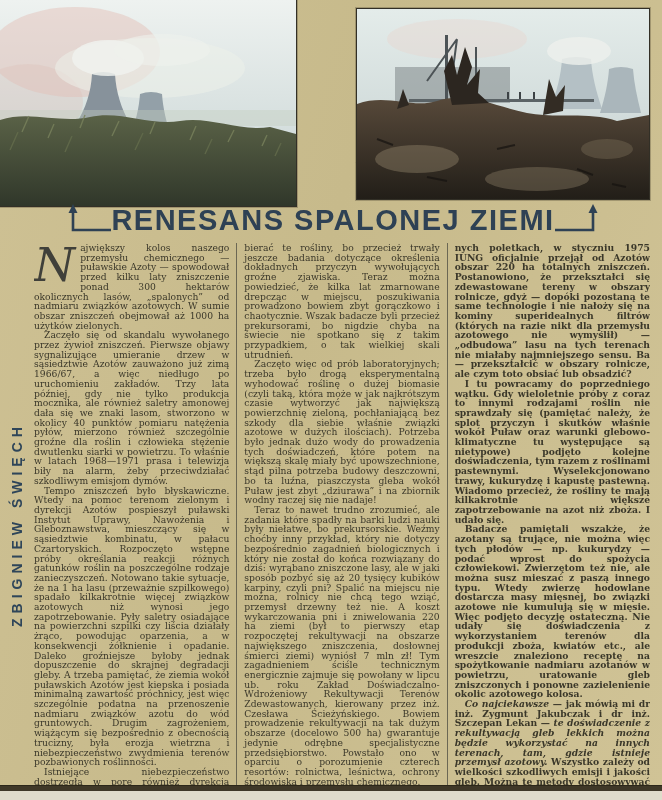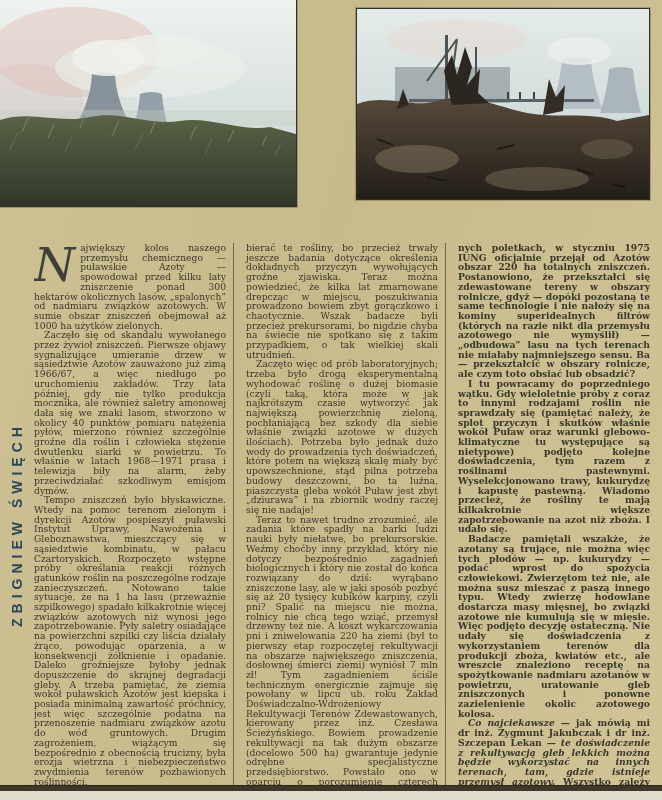--- a/index.html
+++ b/index.html
@@ -21,21 +21,21 @@
   .bracket{flex:0 0 auto;}
   .author{position:absolute;left:3px;top:380px;height:290px;width:28px;
           display:flex;align-items:center;justify-content:center;
           writing-mode:vertical-rl;transform:rotate(180deg);
           font-family:"Liberation Sans", sans-serif;font-weight:bold;font-size:14px;
           letter-spacing:5px;color:#2e4559;}
   .columns{position:absolute;left:34px;top:243px;width:616px;height:542px;display:flex;}
   .col{flex:1 1 0;overflow:hidden;padding:0 7px;}
   .col:first-child{padding-left:0;}
   .col:last-child{padding-right:0;font-weight:bold;}
-  .col + .col{border-left:1px solid #6b6753;padding-left:12px;}
+  .col + .col{border-left:1px solid #6b6753;}
   .col p{margin:0;text-align:justify;font-size:9.2px;line-height:9.7px;color:#3a3729;}
   .col p.indent{text-indent:10px;}
   .dropcap{float:left;font-style:italic;font-size:47px;line-height:38px;
            margin:3px 5px 0 0;color:#40403a;}
   .it{font-style:italic;}
   .bottom-rule{position:absolute;left:0;top:785px;width:662px;height:6px;
                background:#3f3828;border-top:1px solid #2c2719;}
   .bottom-strip{position:absolute;left:0;top:791px;width:662px;height:9px;
                 background:#e0dccb;}
 </style>
@@ -109,20 +109,31 @@
       <path d="M95,96 L87,62 L95,46 L100,66 L108,38 L115,58 L110,76 L123,60 L121,84 L132,94 Z" fill="#2c2620"></path>
       <path d="M186,106 L192,70 L199,88 L208,76 L206,102 Z" fill="#332c24"></path>
       <path d="M40,100 L46,80 L52,96 Z" fill="#2e2822"></path>
       <ellipse cx="60" cy="150" rx="42" ry="14" fill="#8f8068" opacity="0.45"></ellipse>
       <ellipse cx="180" cy="170" rx="52" ry="12" fill="#9c8d74" opacity="0.35"></ellipse>
       <ellipse cx="250" cy="140" rx="26" ry="10" fill="#7d705b" opacity="0.4"></ellipse>
       <path d="M20,130 l16,6 M70,168 l20,4 M140,140 l18,-4 M220,160 l16,6 M255,175 l14,3" stroke="#151310" stroke-width="2" opacity="0.7" fill="none"></path>
     </svg>
   </div>
 
+  <div class="title-row">
+    <svg class="bracket" width="46" height="36" viewBox="0 0 46 36">
+      <path d="M8 9 L8 28 L46 28" fill="none" stroke="#2e4154" stroke-width="2.6"></path>
+      <path d="M8 2 L3.5 11 L12.5 11 Z" fill="#2e4154"></path>
+    </svg>
+    <h1>RENESANS SPALONEJ ZIEMI</h1>
+    <svg class="bracket" width="46" height="36" viewBox="0 0 46 36">
+      <path d="M38 9 L38 28 L0 28" fill="none" stroke="#2e4154" stroke-width="2.6"></path>
+      <path d="M38 2 L33.5 11 L42.5 11 Z" fill="#2e4154"></path>
+    </svg>
+  </div>
 
   <div class="author">ZBIGNIEW ŚWIĘCH</div>
 
   <div class="columns">
     <div class="col" id="col-0">
         <p><span class="dropcap">N</span><span>ajwiększy kolos naszego przemysłu chemicznego — puławskie Azoty — spowodował przed kilku laty zniszczenie ponad 300 hektarów okolicznych lasów, „spalonych” od nadmiaru związków azotowych. W sumie obszar zniszczeń obejmował aż 1000 ha użytków zielonych.</span></p>
         <p class="indent"><span>Zaczęło się od skandalu wywołanego przez żywioł zniszczeń. Pierwsze objawy sygnalizujące umieranie drzew w sąsiedztwie Azotów zauważono już zimą 1966/67, a więc niedługo po uruchomieniu zakładów. Trzy lata później, gdy nie tylko produkcja mocznika, ale również saletry amonowej dała się we znaki lasom, stworzono w okolicy 40 punktów pomiaru natężenia pyłów, mierzono również szczególnie groźne dla roślin i człowieka stężenie dwutlenku siarki w powietrzu. To właśnie w latach 1968—1971 prasa i telewizja biły na alarm, żeby przeciwdziałać szkodliwym emisjom dymów.</span></p>
         <p class="indent"><span>Tempo zniszczeń było błyskawiczne. Wtedy na pomoc terenom zielonym i dyrekcji Azotów pospieszył puławski Instytut Uprawy, Nawożenia i Gleboznawstwa, mieszczący się w sąsiedztwie kombinatu, w pałacu Czartoryskich. Rozpoczęto wstępne próby określania reakcji różnych gatunków roślin na poszczególne rodzaje zanieczyszczeń. Notowano takie sytuacje, że na 1 ha lasu (przeważnie szpilkowego) spadało kilkakrotnie więcej związków azotowych niż wynosi jego zapotrzebowanie. Pyły saletry osiadające na powierzchni szpilki czy liścia działały żrąco, powodując oparzenia, a w konsekwencji żółknienie i opadanie. Daleko groźniejsze byłoby jednak dopuszczenie do skrajnej degradacji gleby. A trzeba pamiętać, że ziemia wokół puławskich Azotów jest kiepska i posiada minimalną zawartość próchnicy, jest więc szczególnie podatna na przenoszenie nadmiaru związków azotu do wód gruntowych. Drugim zagrożeniem, wiążącym się bezpośrednio z obecnością trucizny, była erozja wietrzna i niebezpieczeństwo zwydmienia terenów pozbawionych roślinności.</span></p>
         <p class="indent"><span>Istniejące niebezpieczeństwo dostrzegła w porę również dyrekcja Azotów i szybko wygospodarowała grube miliony, przeznaczając je na rekultywację zniszczonych terenów. Płynęły miesiące i lata wypełnione badaniami, obserwacjami i — niepokojem. Już żadne doraźne akcje ratownicze nie zdawały egzaminu. Należało jak najszybciej znaleźć „złoty środek”, by przywrócić zachwianą równowagę ekologiczną. A cel ten można było osiągnąć jedynie pod warunkiem, że znajdzie się odpowiedź (i to jak najrychlej) na podstawowe pytanie: co, w zastępstwie zniszczonych lasów, powinno wyrosnąć na prawie martwej glebie?</span></p>
       </div>

